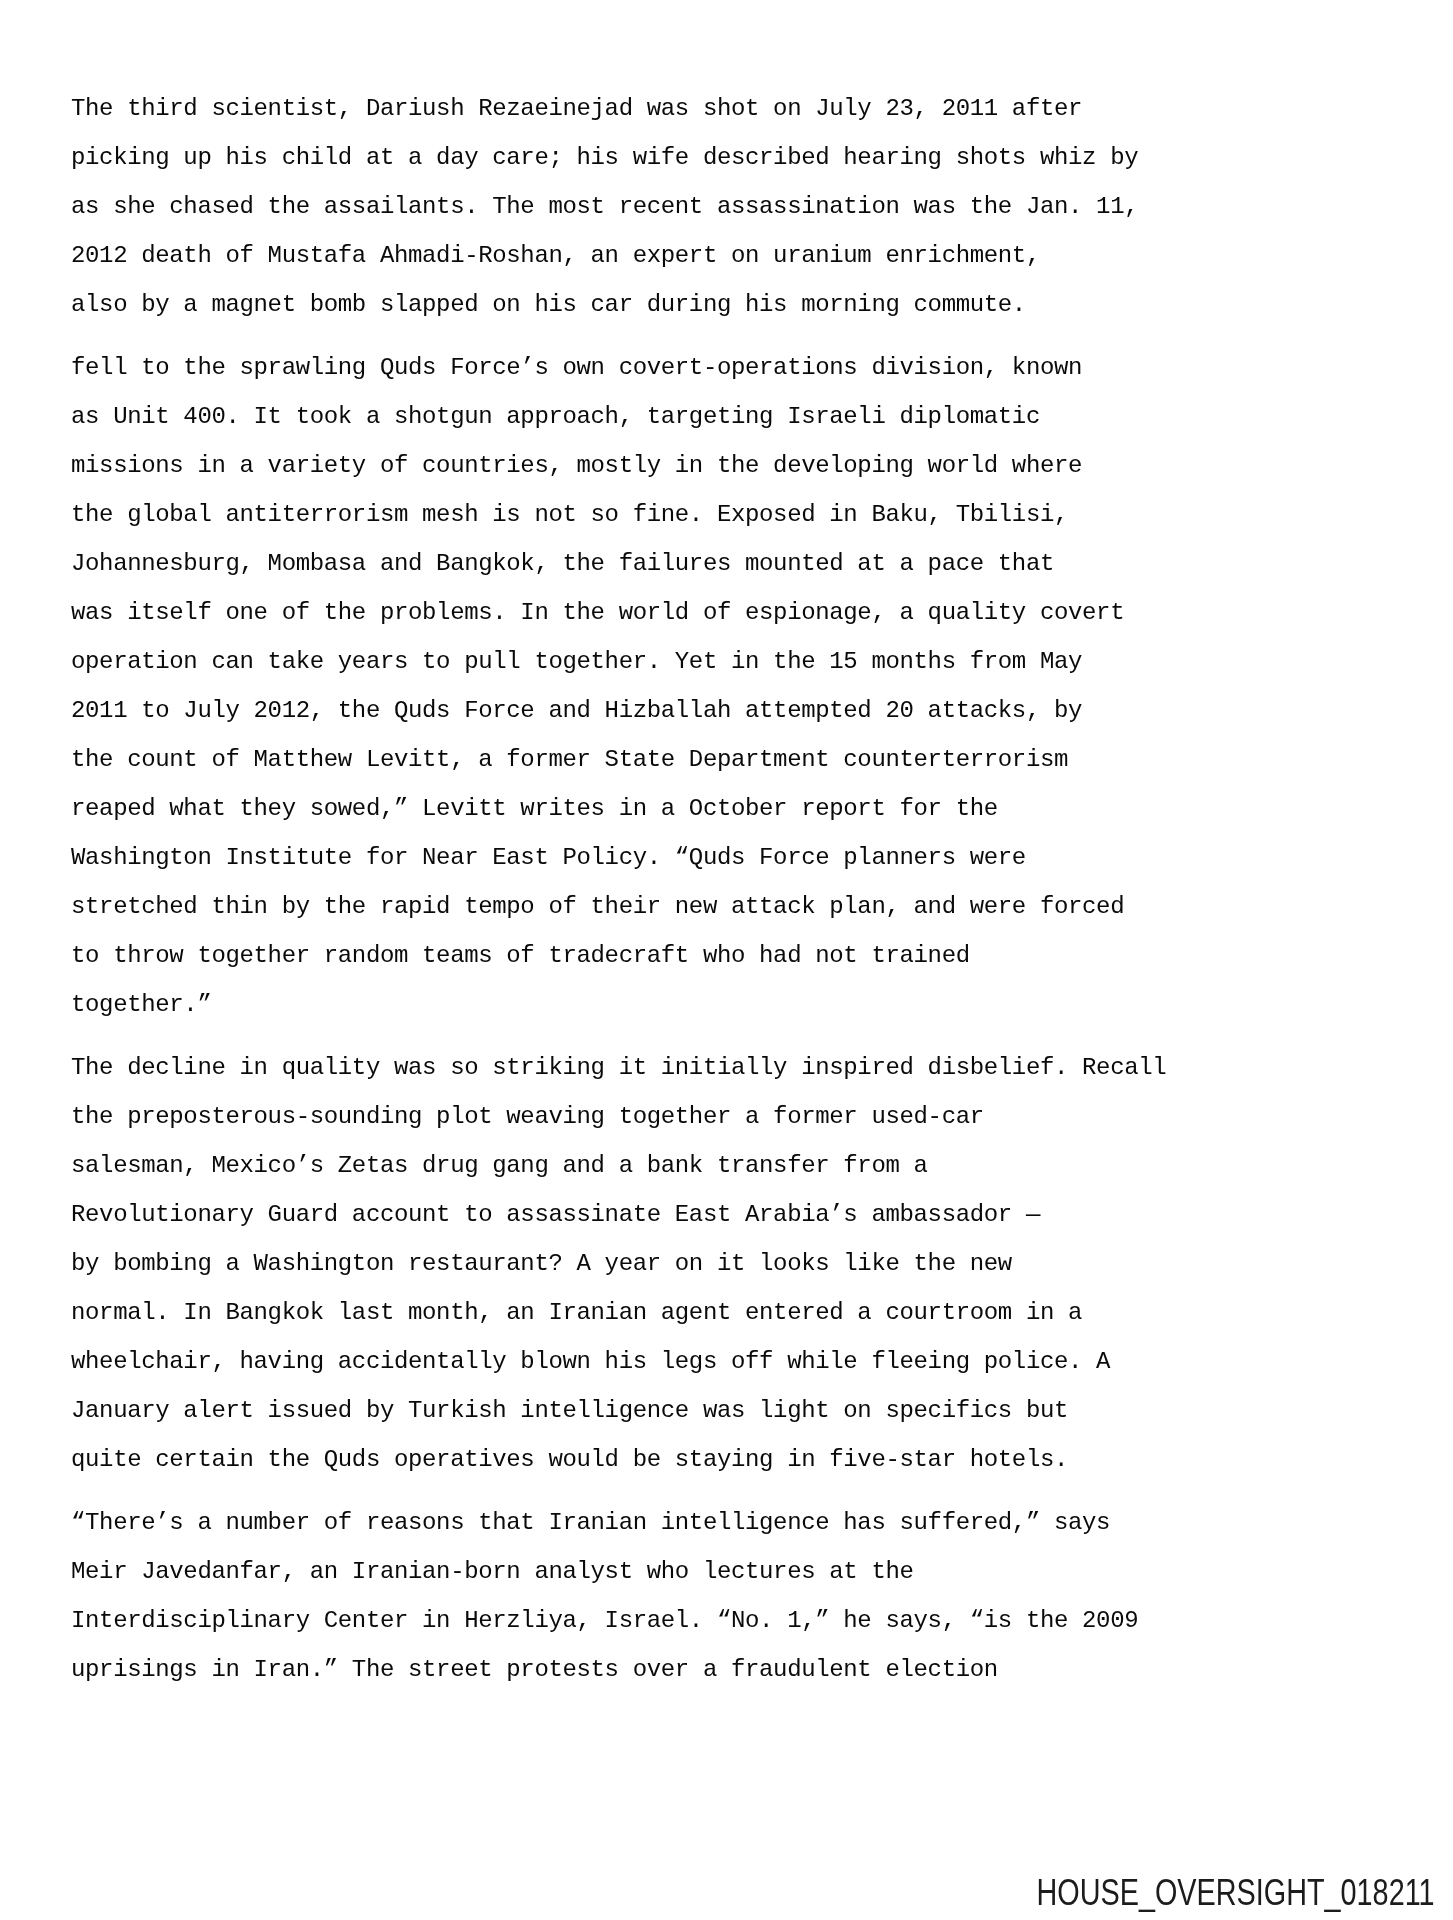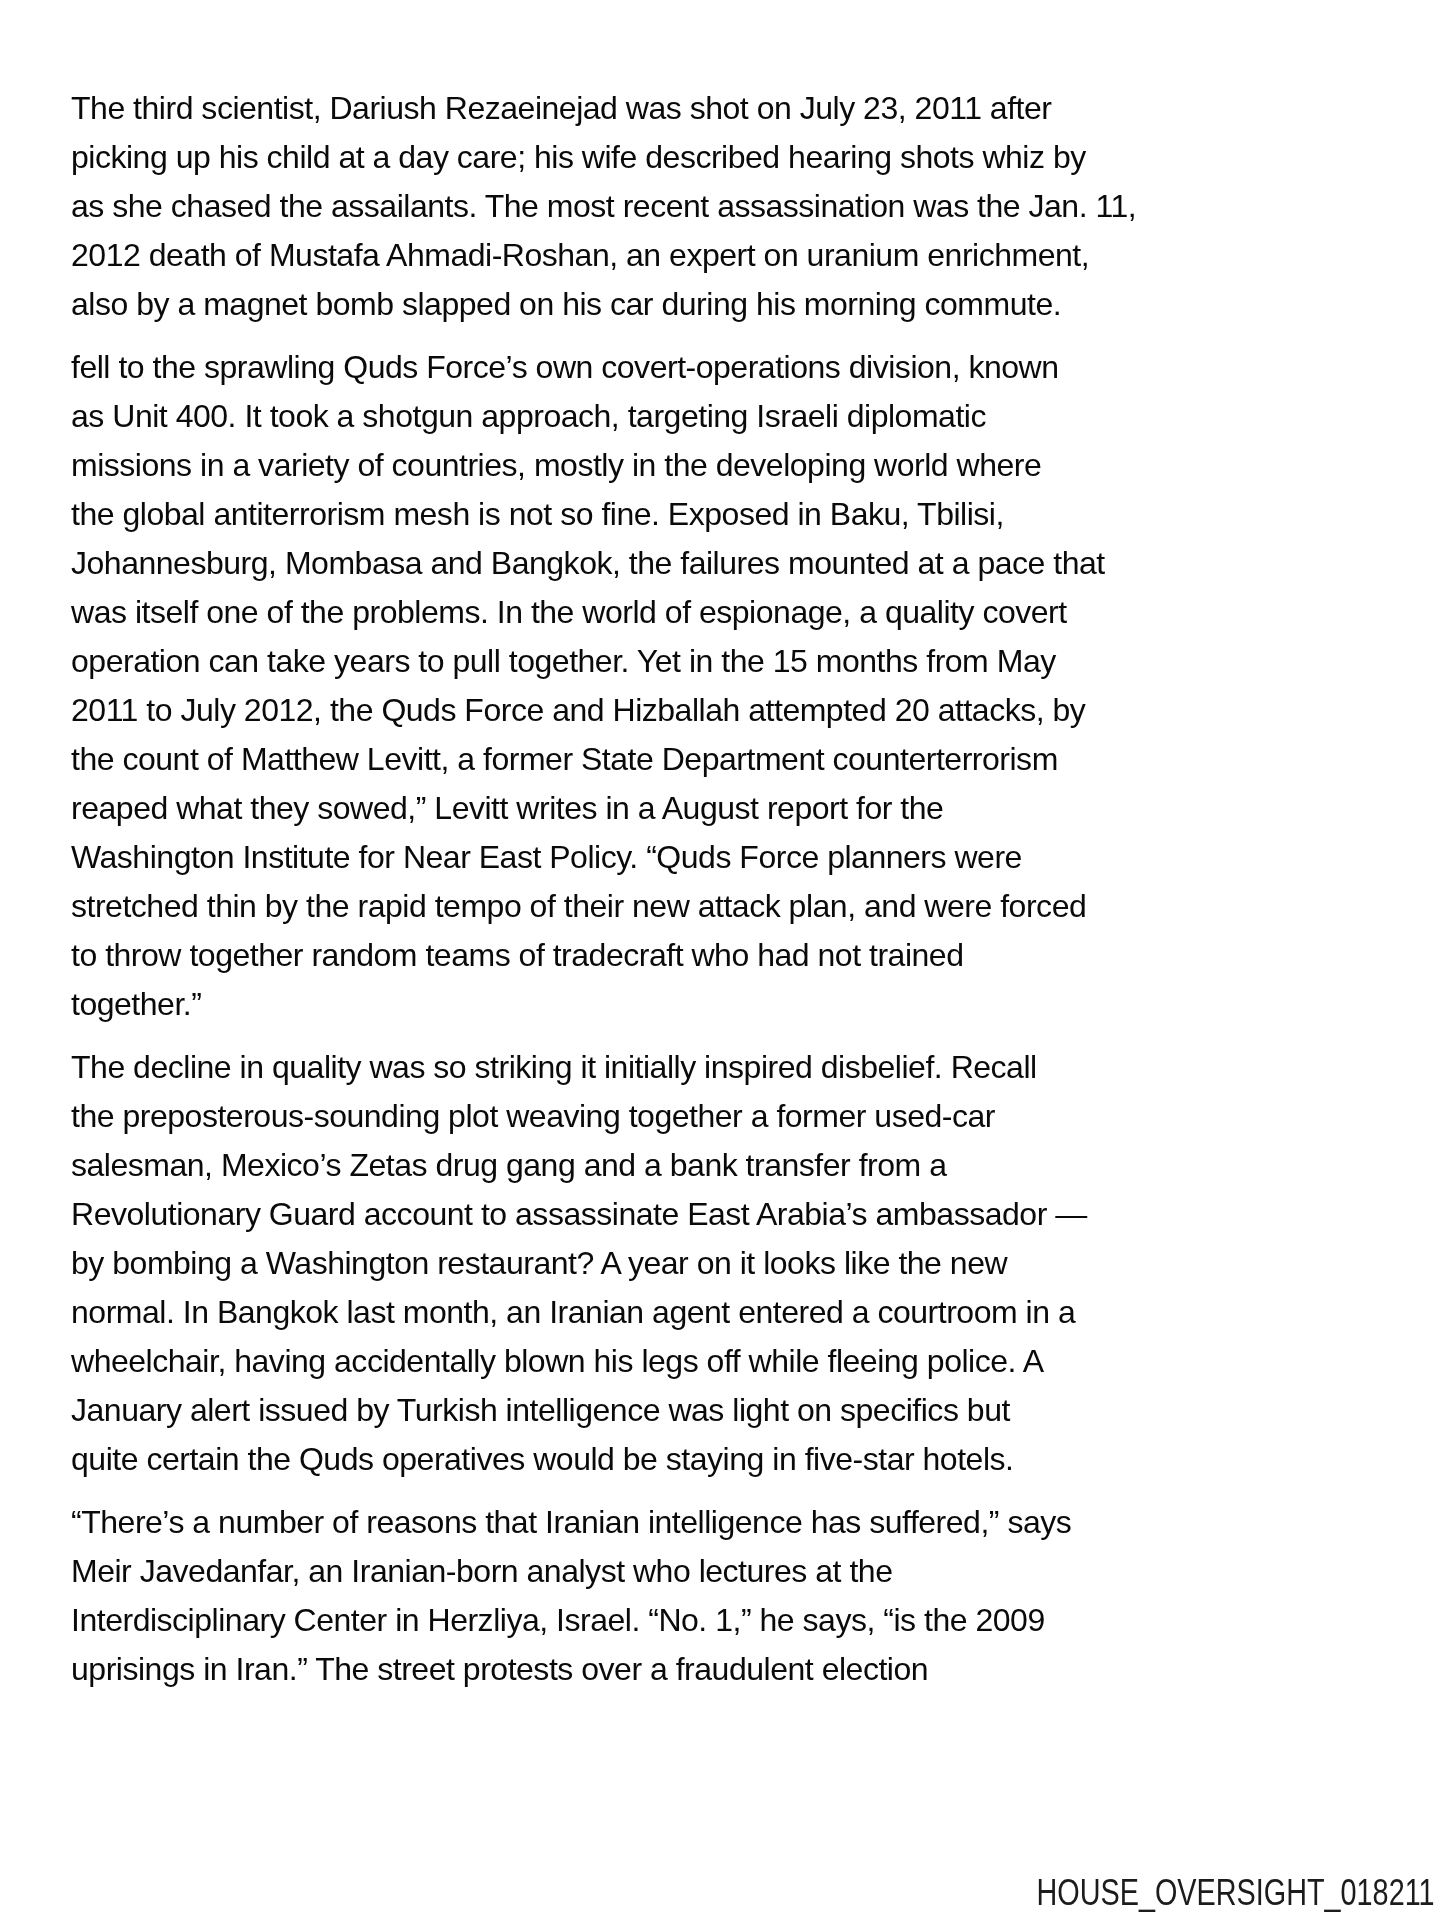--- a/index.html
+++ b/index.html
@@ -12,22 +12,22 @@
     width: 1453px;
     height: 1920px;
     background: #ffffff;
     overflow: hidden;
   }
   .body-text {
     position: absolute;
     left: 71px;
     top: 84px;
     width: 1330px;
-    font-family: Liberation Sans, sans-serif;
-    font-size: 32px;
+    font-family: Liberation Mono, monospace;
+    font-size: 24px;
     line-height: 49px;
     letter-spacing: -0.015em;
     color: #0a0a0a;
   }
   .para {
     margin: 0 0 14px 0;
   }
   .line {
     display: block;
     white-space: pre;
@@ -59,21 +59,21 @@
       <p class="para">
         <span class="line">fell to the sprawling Quds Force’s own covert-operations division, known</span>
         <span class="line">as Unit 400. It took a shotgun approach, targeting Israeli diplomatic</span>
         <span class="line">missions in a variety of countries, mostly in the developing world where</span>
         <span class="line">the global antiterrorism mesh is not so fine. Exposed in Baku, Tbilisi,</span>
         <span class="line">Johannesburg, Mombasa and Bangkok, the failures mounted at a pace that</span>
         <span class="line">was itself one of the problems. In the world of espionage, a quality covert</span>
         <span class="line">operation can take years to pull together. Yet in the 15 months from May</span>
         <span class="line">2011 to July 2012, the Quds Force and Hizballah attempted 20 attacks, by</span>
         <span class="line">the count of Matthew Levitt, a former State Department counterterrorism</span>
-        <span class="line">reaped what they sowed,” Levitt writes in a August report for the</span>
+        <span class="line">reaped what they sowed,” Levitt writes in a October report for the</span>
         <span class="line">Washington Institute for Near East Policy. “Quds Force planners were</span>
         <span class="line">stretched thin by the rapid tempo of their new attack plan, and were forced</span>
         <span class="line">to throw together random teams of tradecraft who had not trained</span>
         <span class="line">together.”</span>
       </p>
       <p class="para">
         <span class="line">The decline in quality was so striking it initially inspired disbelief. Recall</span>
         <span class="line">the preposterous-sounding plot weaving together a former used-car</span>
         <span class="line">salesman, Mexico’s Zetas drug gang and a bank transfer from a</span>
         <span class="line">Revolutionary Guard account to assassinate East Arabia’s ambassador —</span>

